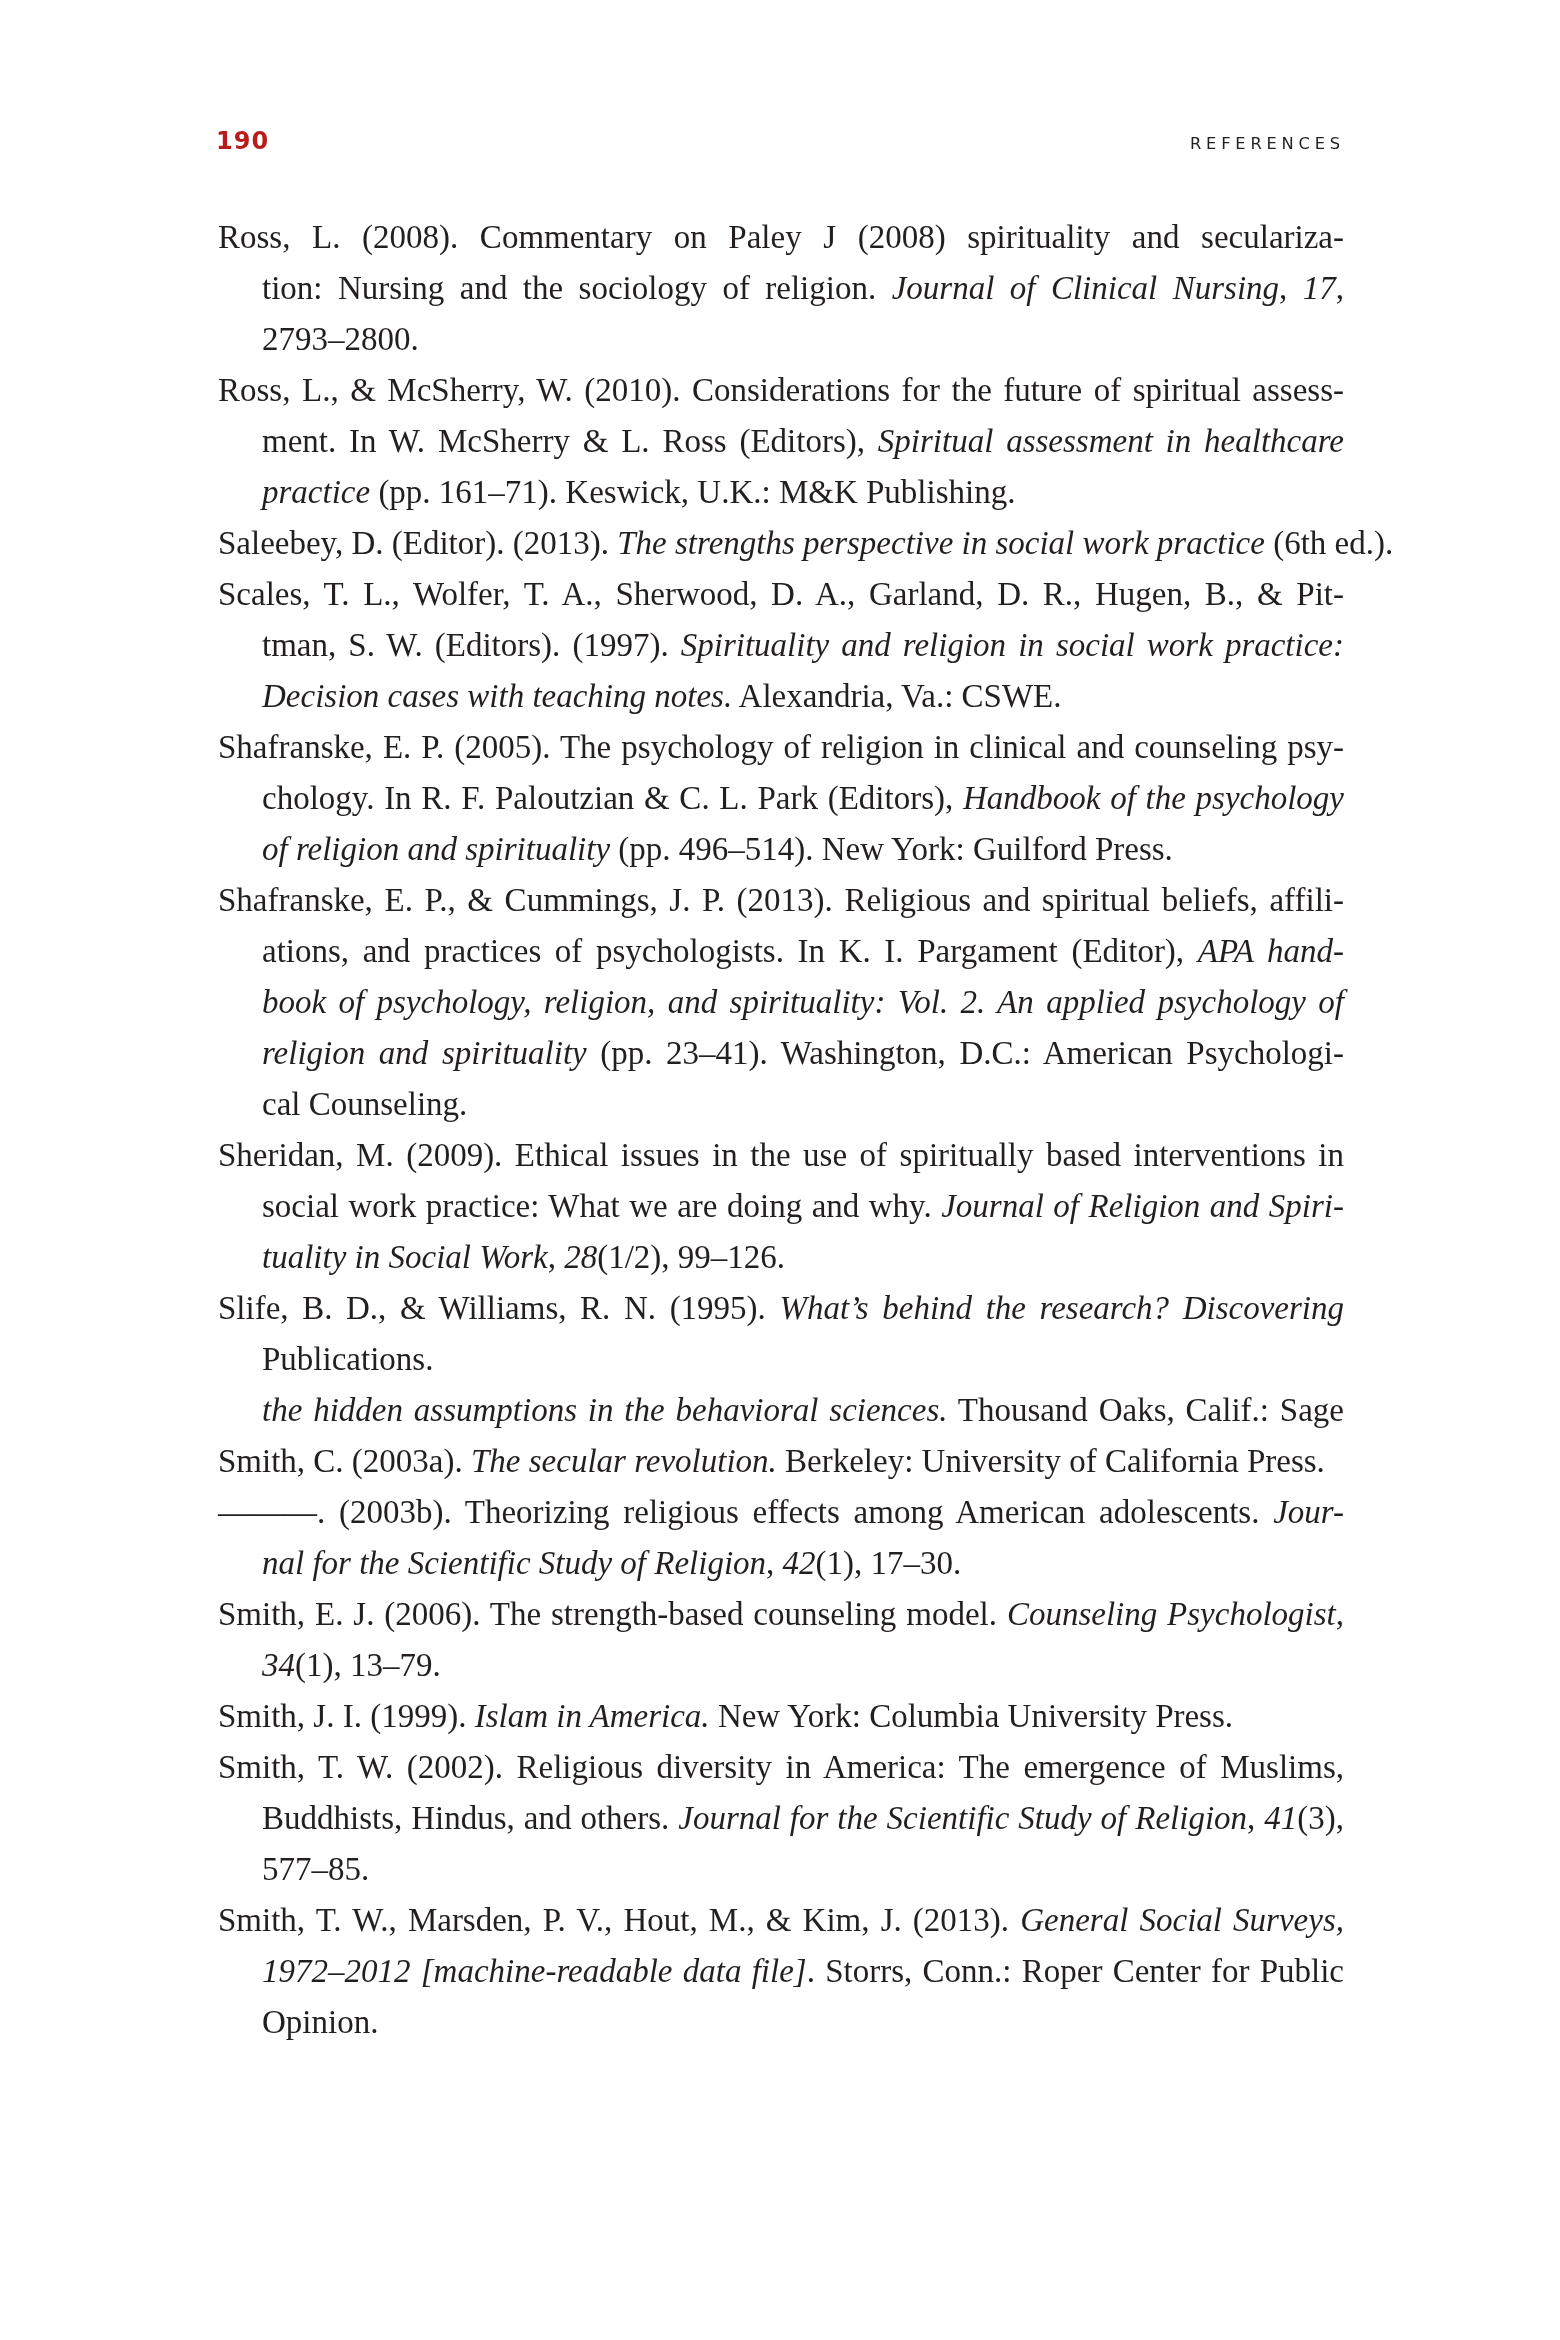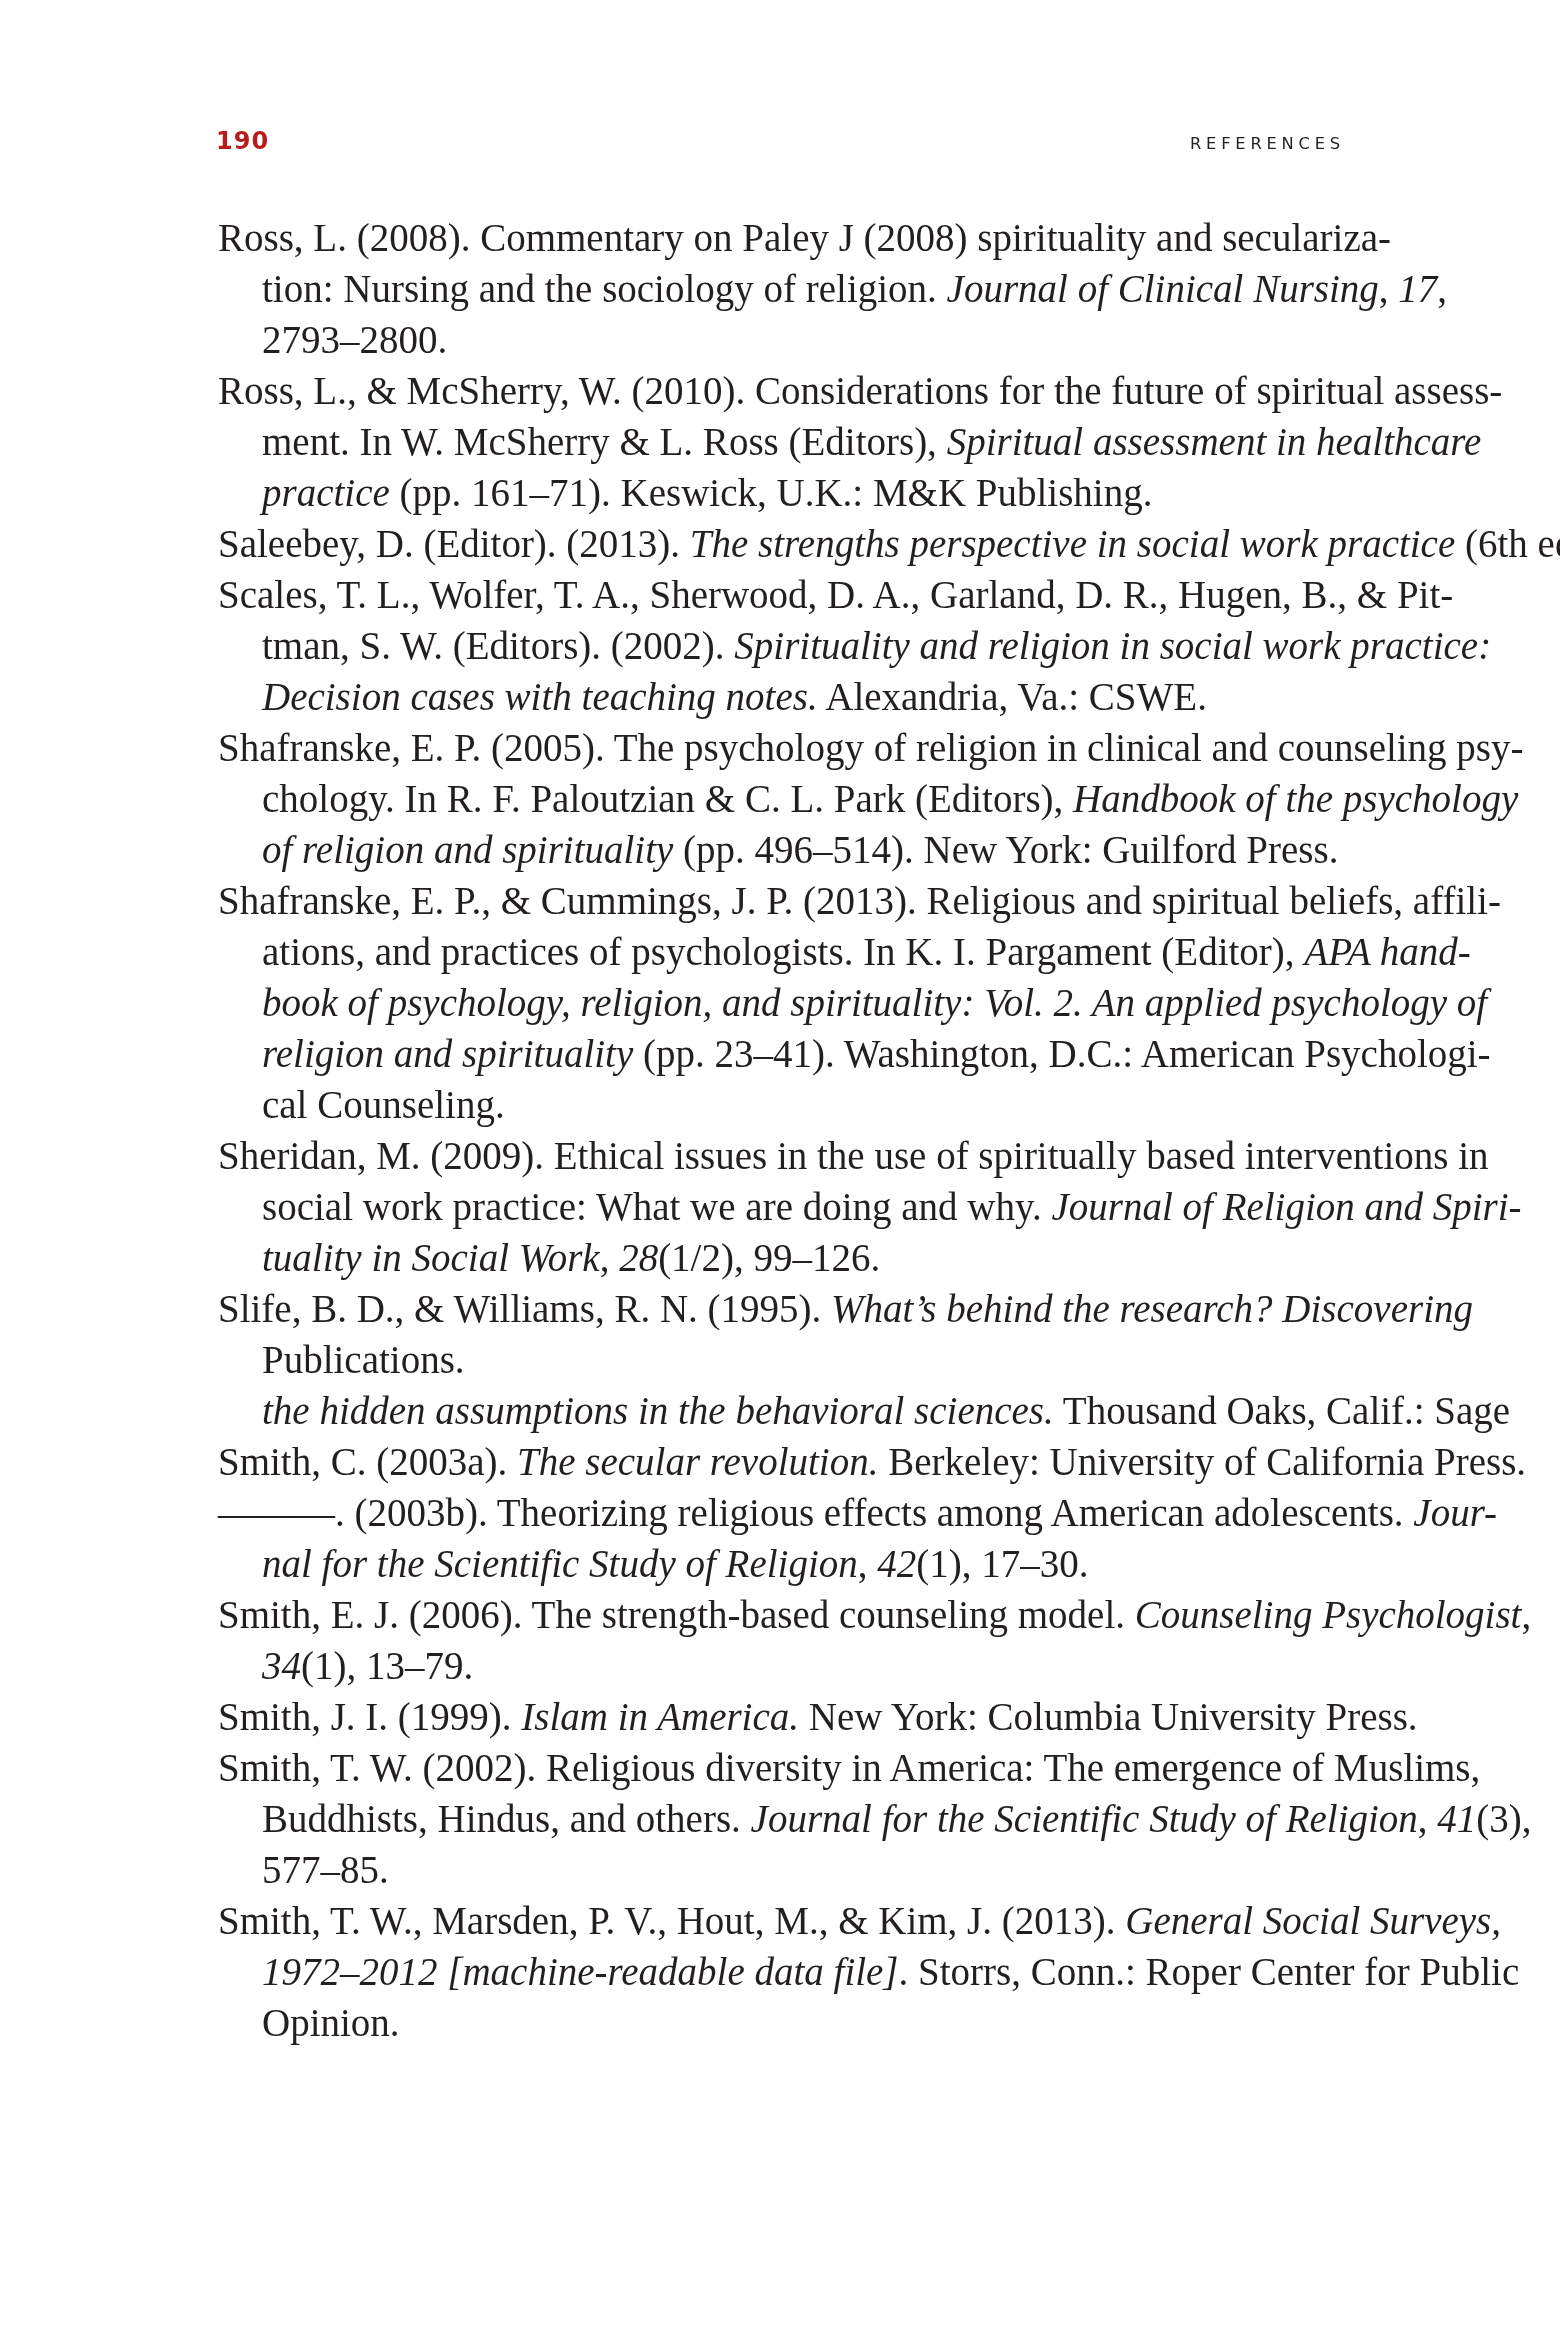--- a/index.html
+++ b/index.html
@@ -9,21 +9,21 @@
     font-family: "DejaVu Sans", sans-serif; font-weight: bold; font-size: 24px;
     letter-spacing: 1px; color: #b91c1c;
   }
   .running-head {
     position: absolute; right: 216px; top: 134px;
     font-family: "DejaVu Sans", sans-serif; font-size: 16.3px;
     letter-spacing: 4.8px; color: #231f20;
   }
   .references {
     position: absolute; left: 218px; top: 212px; width: 1126px;
-    font-family: "Liberation Serif", serif; font-size: 39px; line-height: 51px;
+    font-family: "Liberation Serif", serif; font-size: 33px; line-height: 51px;
   }
   .ref-line {
     display: block; height: 51px; white-space: nowrap;
     text-align: justify; text-align-last: justify;
   }
   .ref-line.indent { padding-left: 44px; }
   .ref-line.last { text-align-last: left; }
   .ref-line span.i { font-style: italic; }
 </style>
 </head>
@@ -41,21 +41,21 @@
     <div>
       <div class="ref-line"><span>Ross, L., &amp; McSherry, W. (2010). Considerations for the future of spiritual assess-</span></div>
       <div class="ref-line indent"><span>ment. In W. McSherry &amp; L. Ross (Editors), </span><span class="i">Spiritual assessment in healthcare</span></div>
       <div class="ref-line indent last"><span class="i">practice</span><span> (pp. 161–71). Keswick, U.K.: M&amp;K Publishing.</span></div>
     </div>
     <div>
       <div class="ref-line"><span>Saleebey, D. (Editor). (2013). </span><span class="i">The strengths perspective in social work practice</span><span> (6th ed.).</span></div>
     </div>
     <div>
       <div class="ref-line"><span>Scales, T. L., Wolfer, T. A., Sherwood, D. A., Garland, D. R., Hugen, B., &amp; Pit-</span></div>
-      <div class="ref-line indent"><span>tman, S. W. (Editors). (2002). </span><span class="i">Spirituality and religion in social work practice:</span></div>
+      <div class="ref-line indent"><span>tman, S. W. (Editors). (1997). </span><span class="i">Spirituality and religion in social work practice:</span></div>
       <div class="ref-line indent last"><span class="i">Decision cases with teaching notes.</span><span> Alexandria, Va.: CSWE.</span></div>
     </div>
     <div>
       <div class="ref-line"><span>Shafranske, E. P. (2005). The psychology of religion in clinical and counseling psy-</span></div>
       <div class="ref-line indent"><span>chology. In R. F. Paloutzian &amp; C. L. Park (Editors), </span><span class="i">Handbook of the psychology</span></div>
       <div class="ref-line indent last"><span class="i">of religion and spirituality</span><span> (pp. 496–514). New York: Guilford Press.</span></div>
     </div>
     <div>
       <div class="ref-line"><span>Shafranske, E. P., &amp; Cummings, J. P. (2013). Religious and spiritual beliefs, affili-</span></div>
       <div class="ref-line indent"><span>ations, and practices of psychologists. In K. I. Pargament (Editor), </span><span class="i">APA hand-</span></div>

